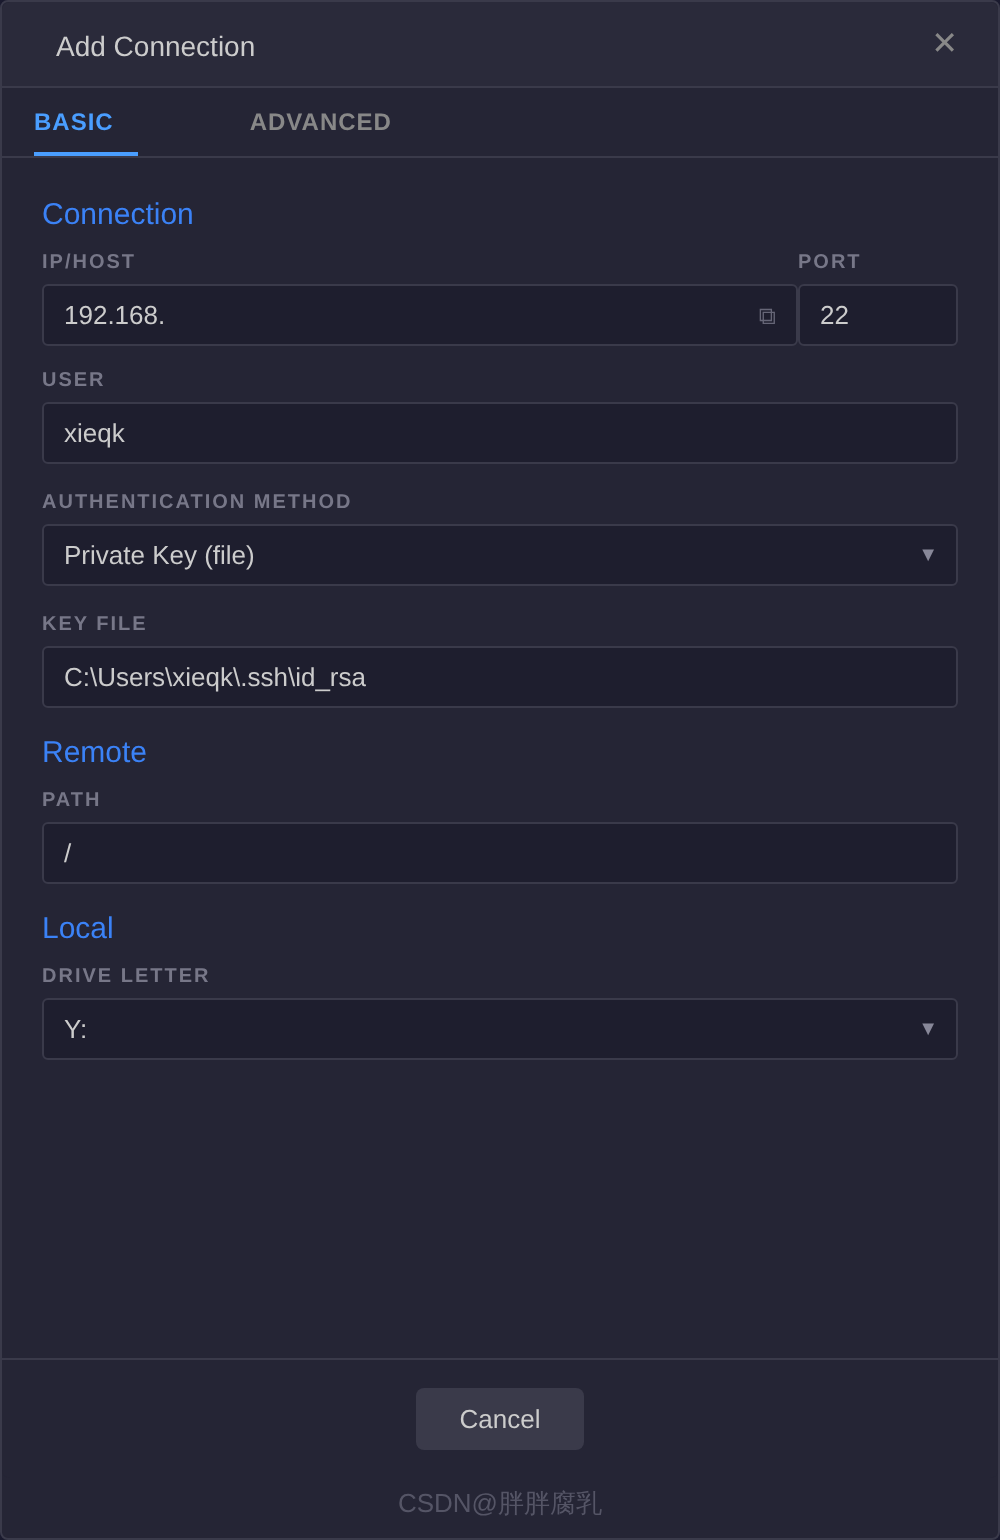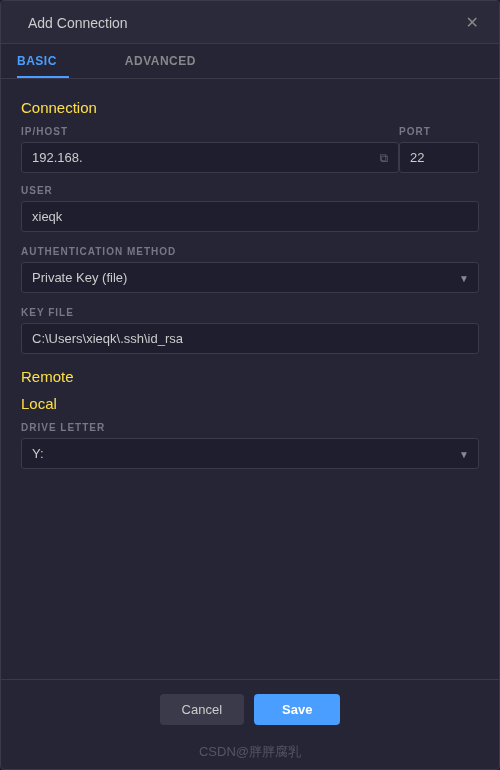--- a/index.html
+++ b/index.html
@@ -102,21 +102,21 @@
       background: #1e1e2e;
       border: 1px solid #3a3a4a;
       border-radius: 3px;
       color: #cccccc;
       font-size: 13px;
       padding: 7px 10px;
       outline: none;
     }
 
     .section-title {
-      color: #fde047;
+      color: #3b82f6;
       font-size: 15px;
       font-weight: 400;
       margin-bottom: 10px;
       margin-top: 4px;
     }
 
     .ip-port-row {
       display: flex;
       align-items: flex-start;
     }
@@ -275,20 +275,24 @@
       </div>
     </div>
 
     <div class="field-group">
       <div class="field-label">KEY FILE</div>
       <input class="field-input" type="text" value="C:\Users\xieqk\.ssh\id_rsa" style="">
     </div>
 
     <div class="section-title">Remote</div>
 
+    <div class="field-group">
+      <div class="field-label">PATH</div>
+      <input class="field-input" type="text" value="/" style="">
+    </div>
 
     <div class="section-title">Local</div>
 
     <div class="field-group">
       <div class="field-label">DRIVE LETTER</div>
       <div class="select-wrap">
         <select>
           <option>Y:</option>
           <option>Z:</option>
           <option>X:</option>
@@ -297,18 +301,17 @@
           <option>U:</option>
         </select>
         <span class="select-arrow">▼</span>
       </div>
     </div>
 
   </div>
 
   <div class="dialog-footer">
     <button class="btn-cancel">Cancel</button>
-    <button class="btn-save">Save</button>
   </div>
 
   <div class="watermark">CSDN@胖胖腐乳</div>
 
 </div>
 
 </body></html>

